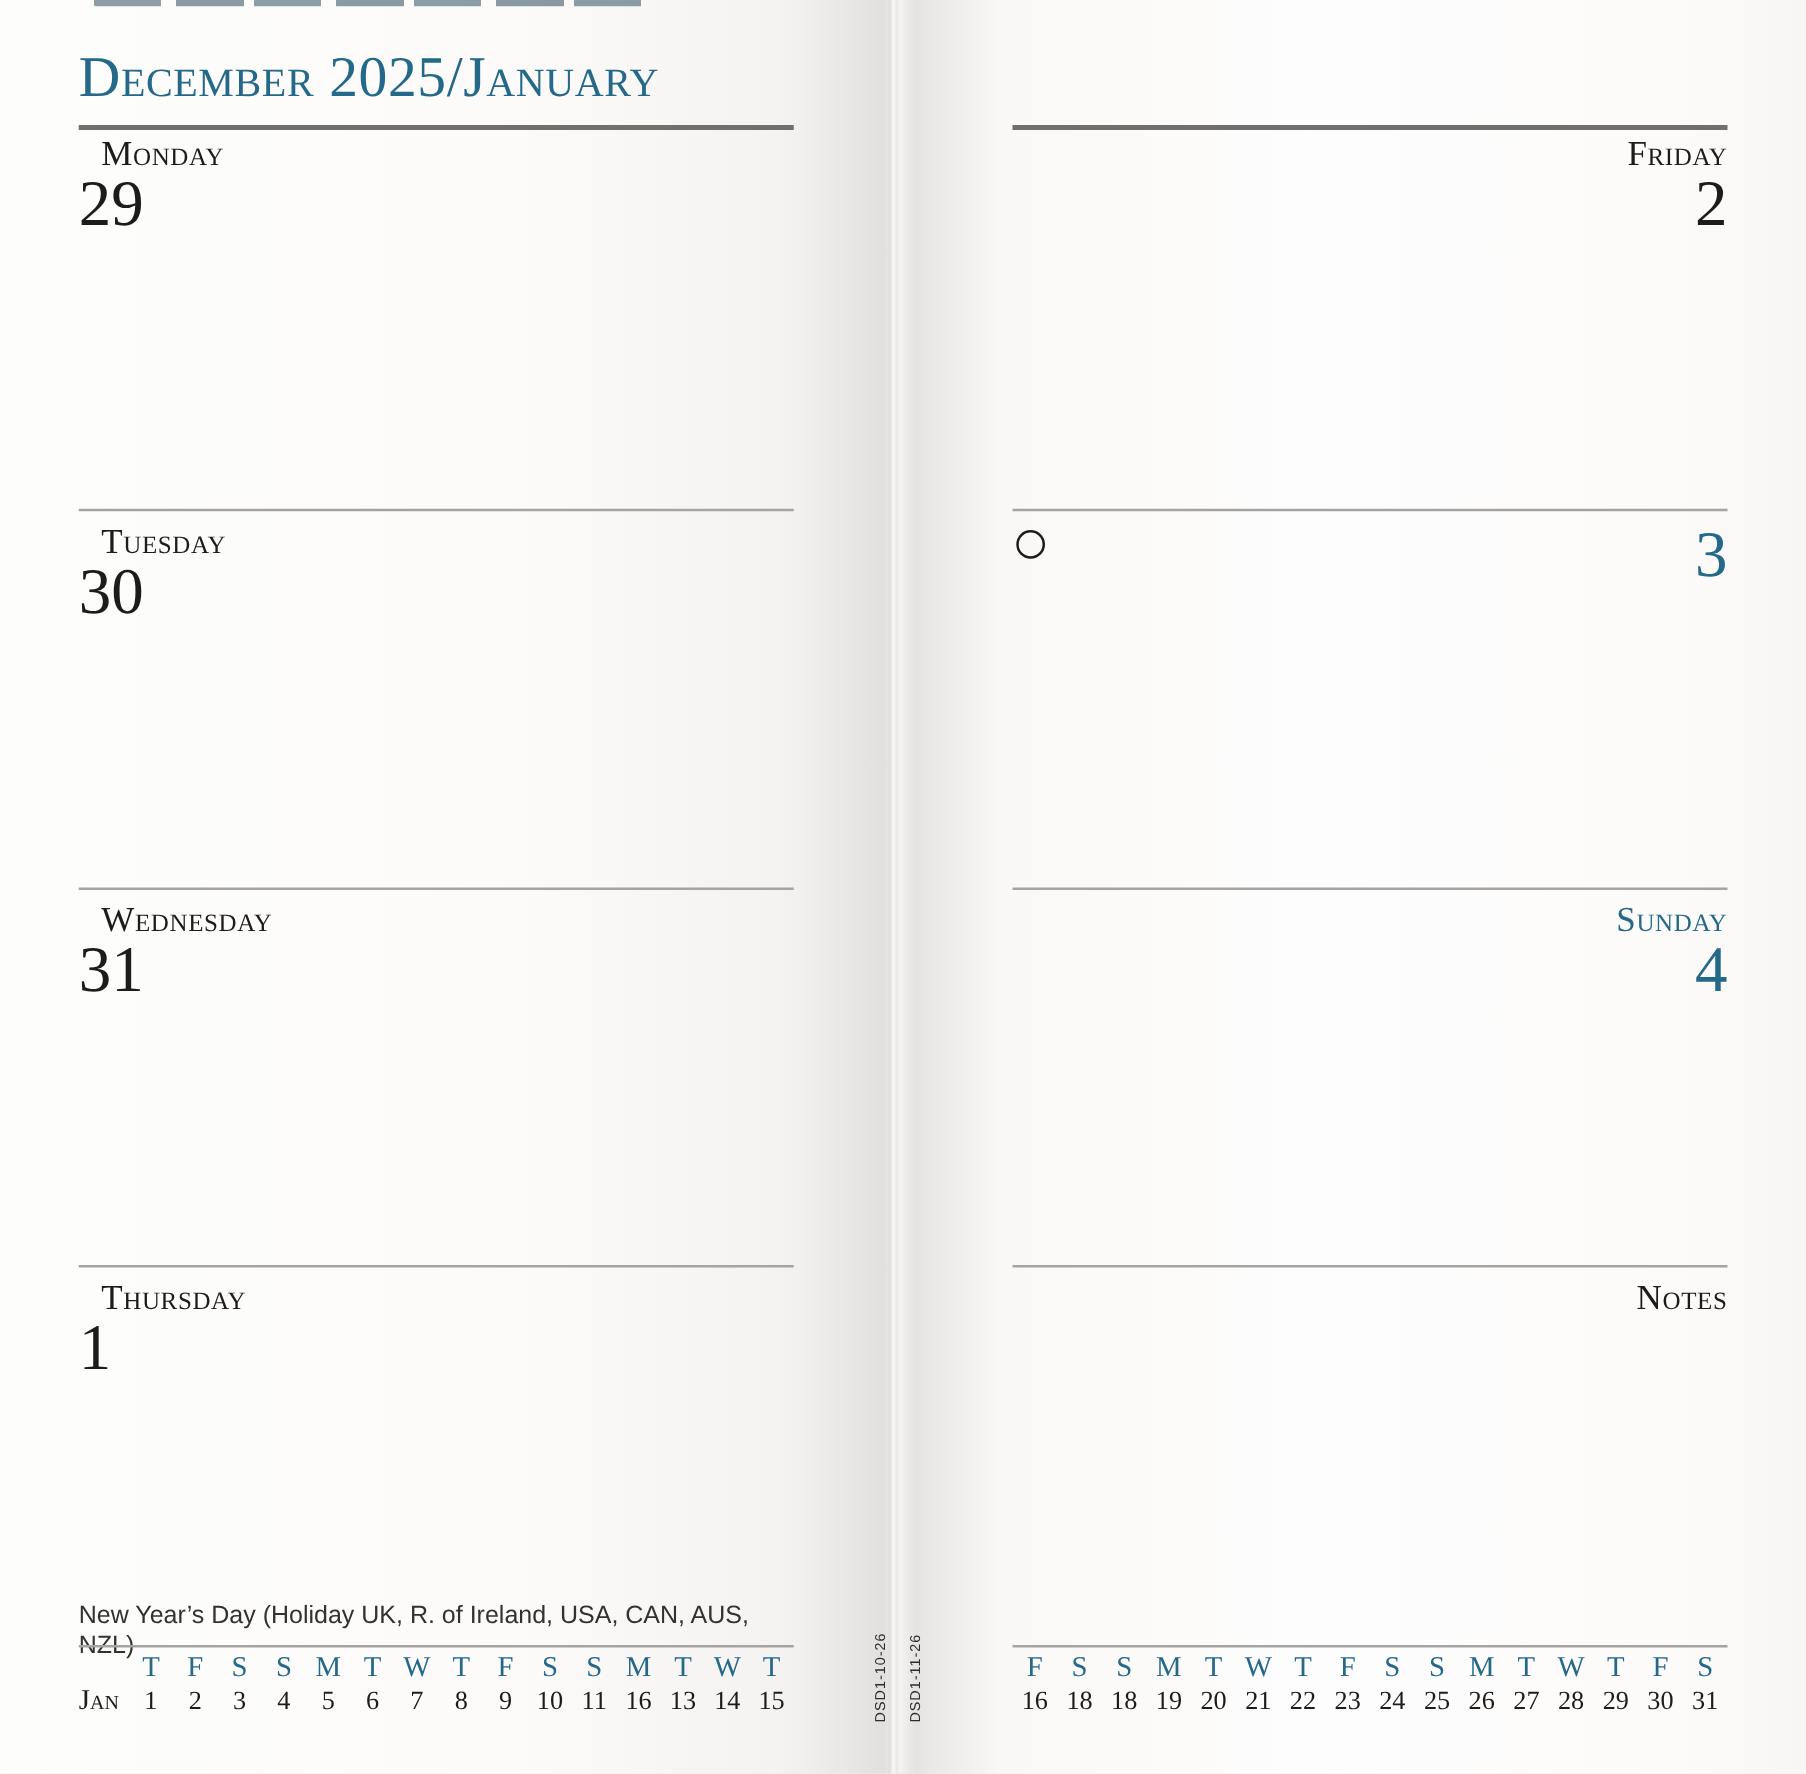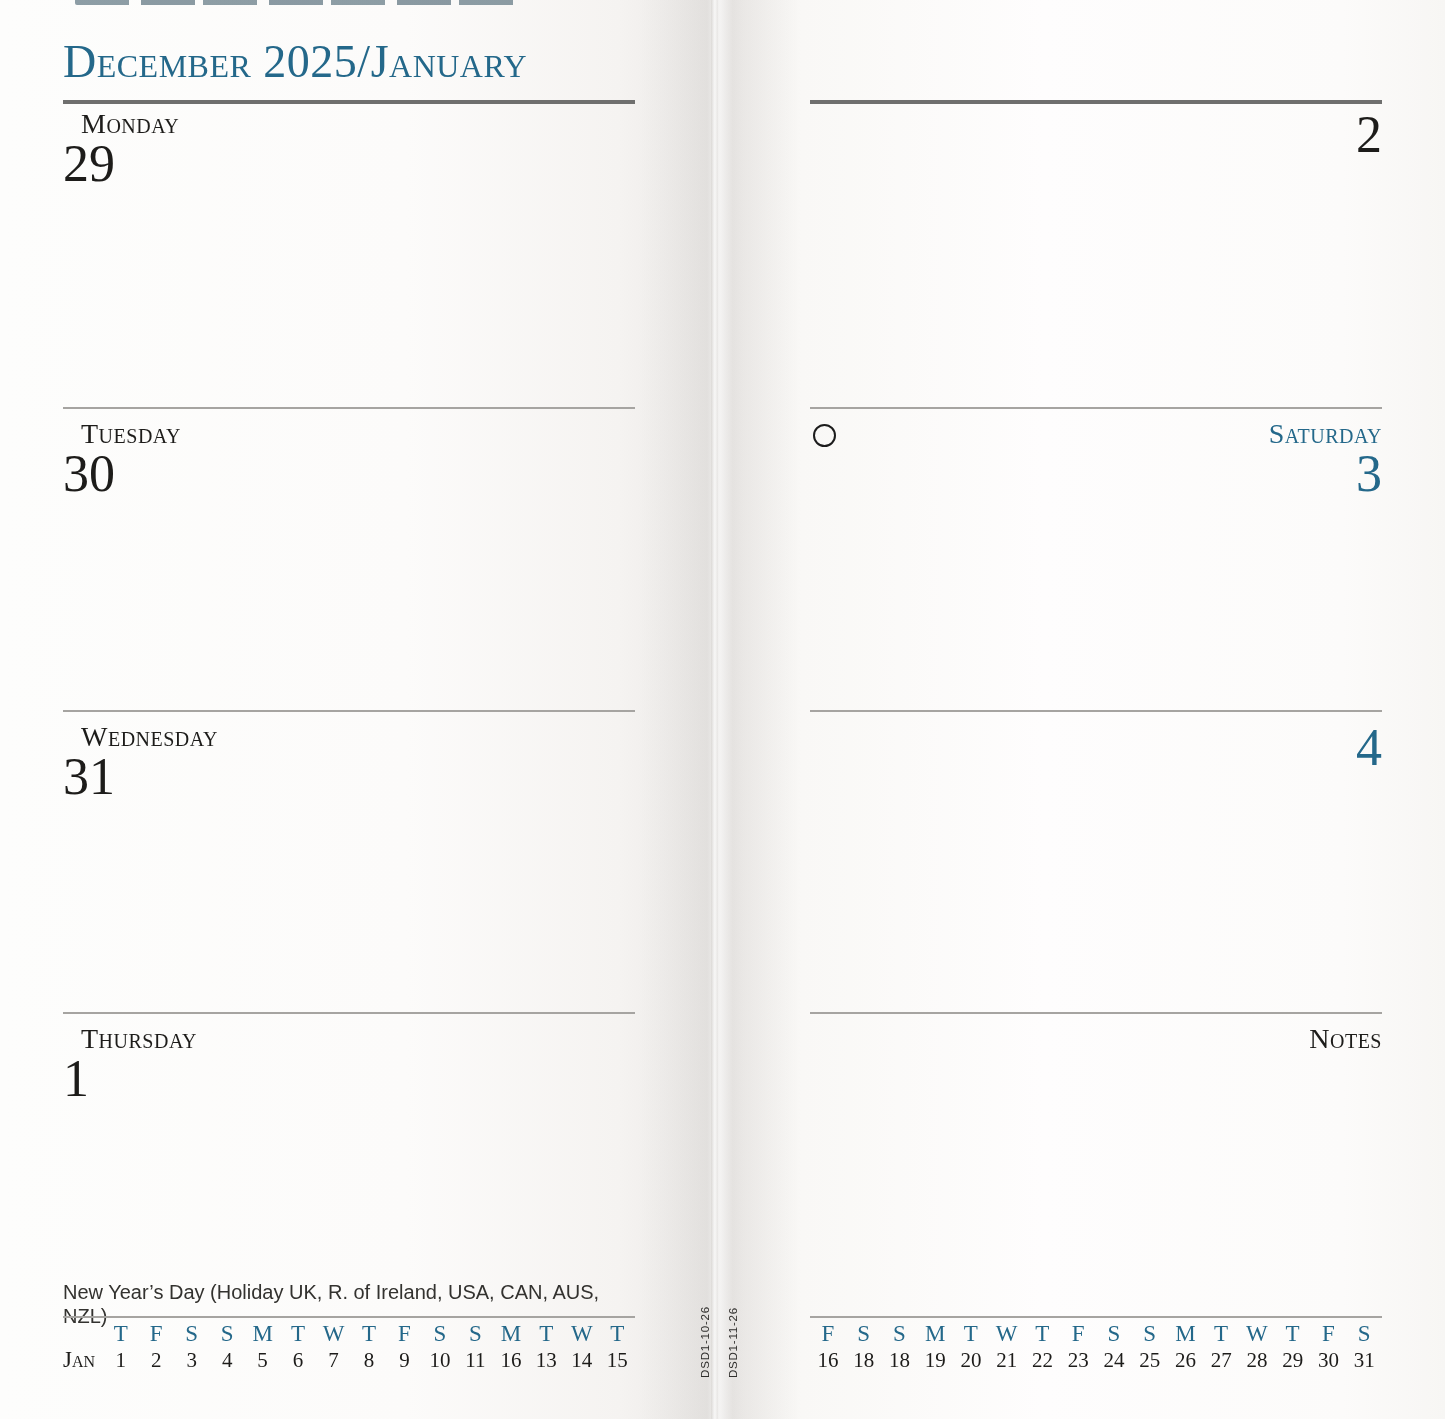--- a/index.html
+++ b/index.html
@@ -162,32 +162,33 @@
         <div class="letter accent">T</div>
         <div class="num">15</div>
       </div>
   </div>
 </div>
 
 <div class="page right">
   <div class="abs r-col rule dark" style="top:100px"></div>
 
   <div class="abs r-col" style="top:109px">
+    <div class="day-name ink">Friday</div>
     <div class="day-num ink">2</div>
   </div>
 
   <div class="abs r-col rule" style="top:407px"></div>
   <div class="abs moon" style="left:99px;top:424px"></div>
   <div class="abs r-col" style="top:419px">
-    <div class="day-name accent">Saturday</div>
     <div class="day-num accent">3</div>
   </div>
 
   <div class="abs r-col rule" style="top:710px"></div>
   <div class="abs r-col" style="top:722px">
+    <div class="day-name accent">Sunday</div>
     <div class="day-num accent">4</div>
   </div>
 
   <div class="abs r-col rule" style="top:1012px"></div>
   <div class="abs r-col" style="top:1024px">
     <div class="day-name ink">Notes</div>
   </div>
 
   <div class="abs r-col rule" style="top:1316px"></div>
 

